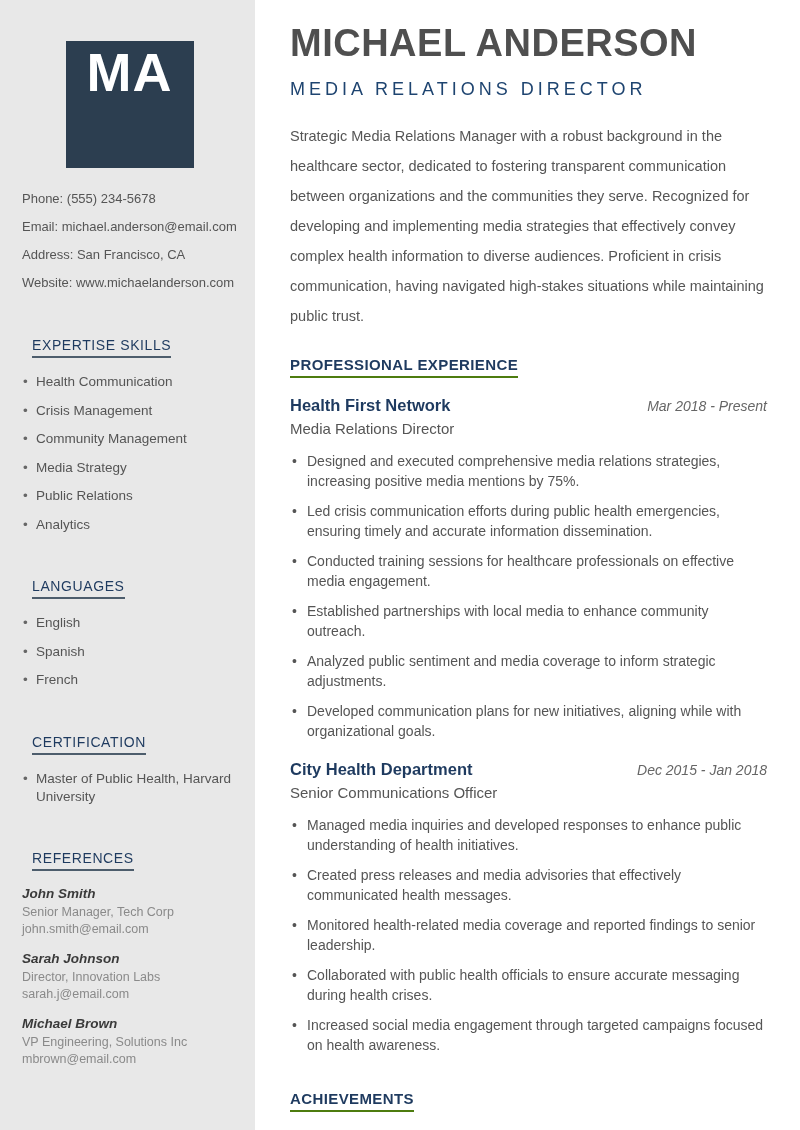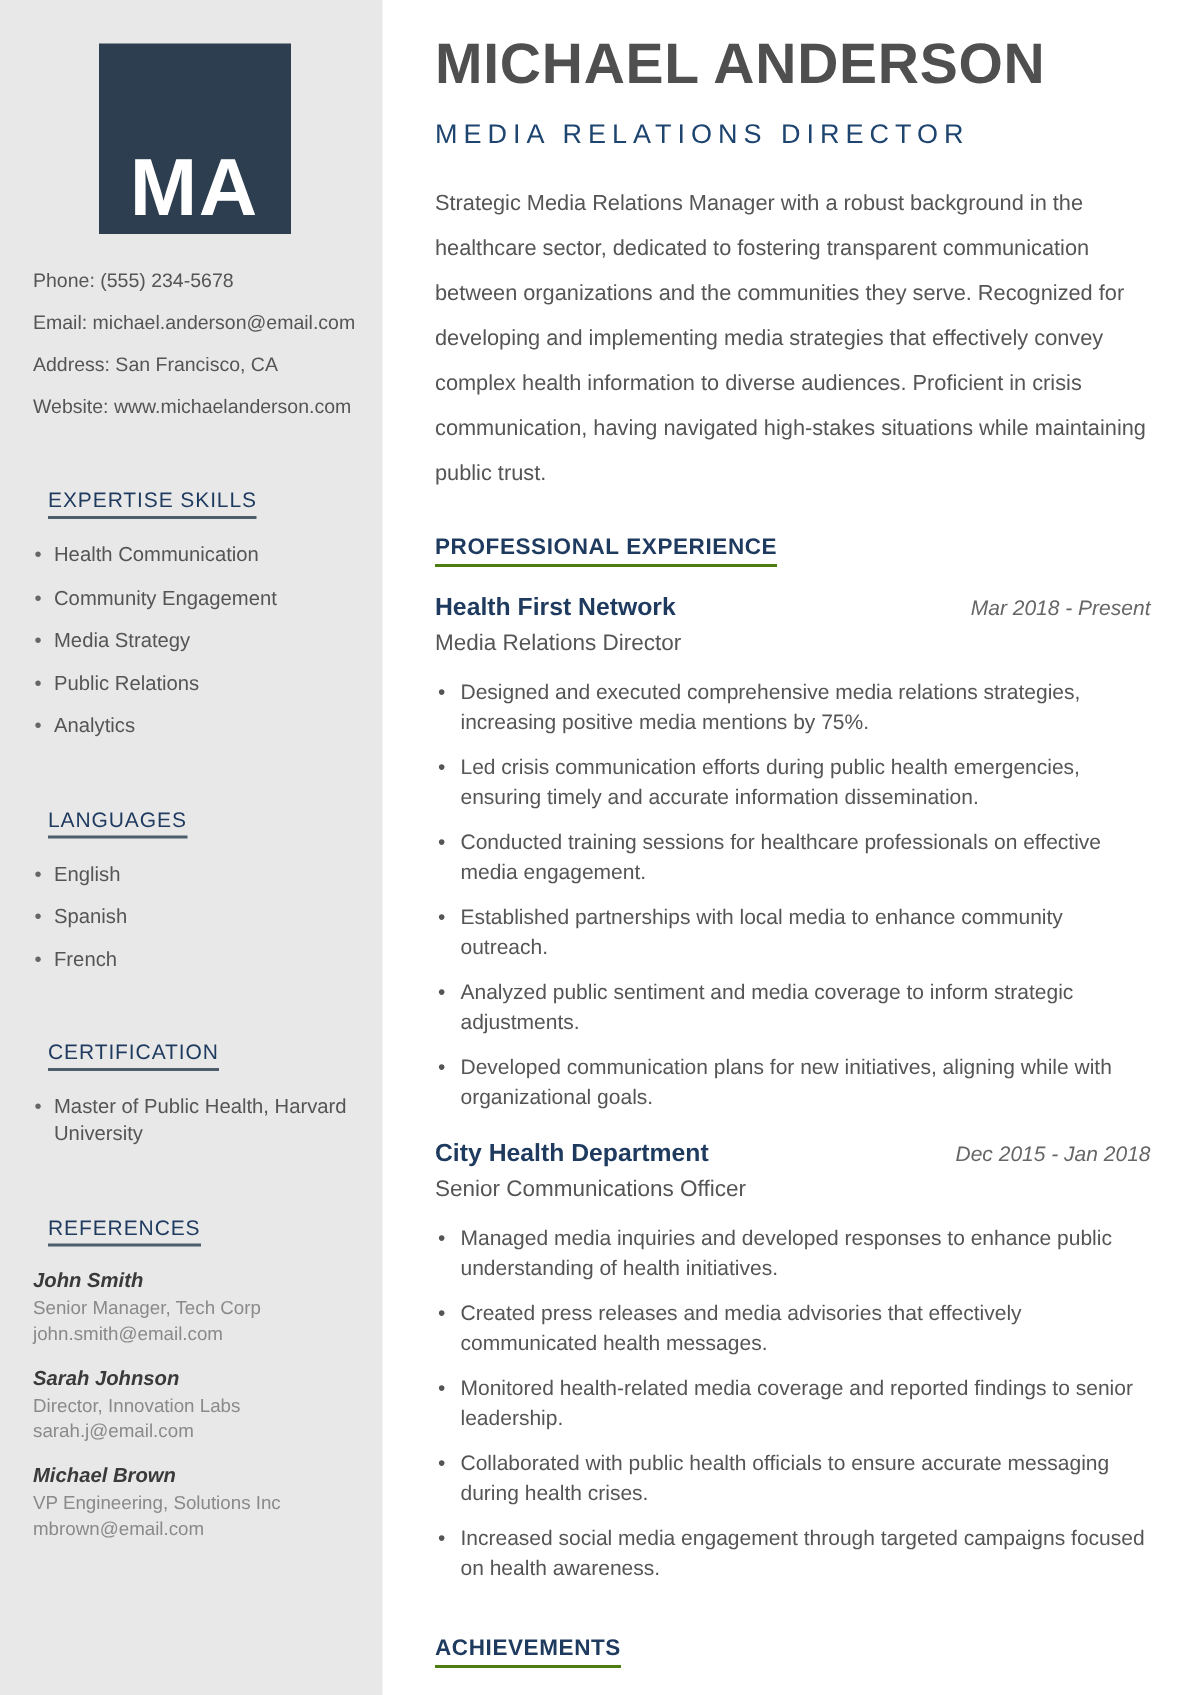--- a/index.html
+++ b/index.html
@@ -15,22 +15,22 @@
   
   .sidebar {
     position: absolute; left: 0; top: 0;
     width: 255px; height: 1130px;
     background: #e8e8e8;
     padding: 25px 18px 20px 22px;
   }
   .avatar {
     width: 128px; height: 127px;
     background: #2c3e50;
-    margin: 4px auto;
-    display: flex; align-items: flex-end; justify-content: center;
+    margin: 16px auto;
+    display: flex; align-items: flex-start; justify-content: center;
   }
   .avatar-initials {
     color: #ffffff; font-size: 54px; font-weight: bold; letter-spacing: 1px;
   }
   .contact { margin-top: 23px; }
   .contact p { margin: 0 0 13px; font-size: 13px; color: #555555; }
 
   .side-heading {
     display: inline-block;
     font-size: 14px; font-weight: normal;
@@ -121,21 +121,22 @@
       <p>Phone: (555) 234-5678</p>
       <p>Email: michael.anderson@email.com</p>
       <p>Address: San Francisco, CA</p>
       <p>Website: www.michaelanderson.com</p>
     </div>
 
     <section>
       <h2 class="side-heading">EXPERTISE SKILLS</h2>
       <ul class="side-list">
         <li>Health Communication</li>
-        <li>Community Engagement</li>
+        <li>Crisis Management</li>
+        <li>Community Management</li>
         <li>Media Strategy</li>
         <li>Public Relations</li>
         <li>Analytics</li>
       </ul>
     </section>
 
     <section>
       <h2 class="side-heading">LANGUAGES</h2>
       <ul class="side-list">
         <li>English</li>

